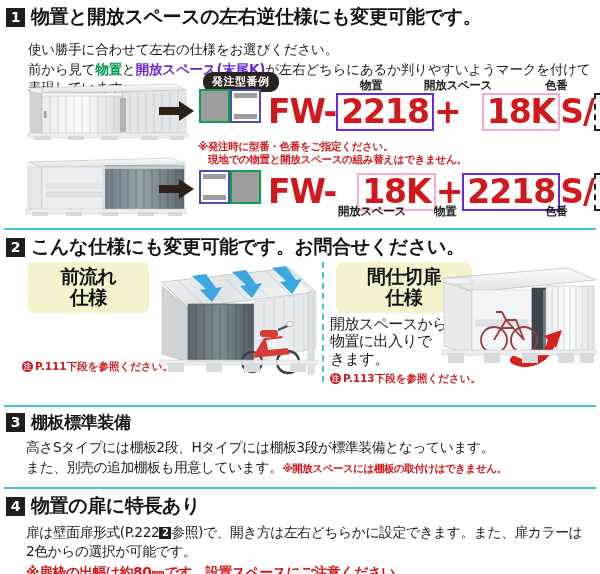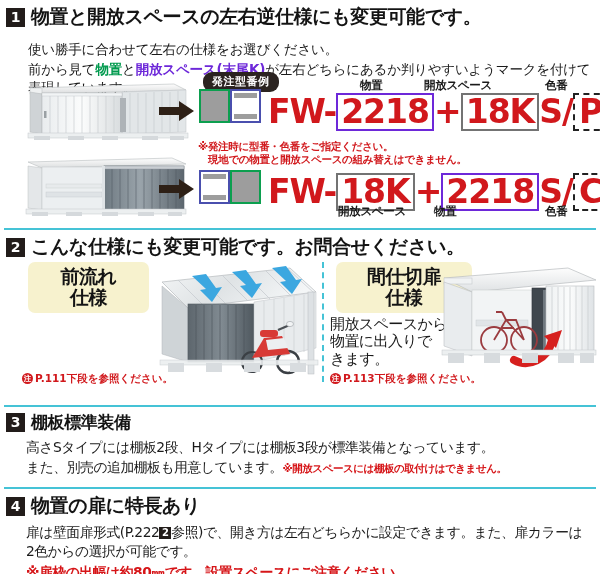--- a/index.html
+++ b/index.html
@@ -47,21 +47,21 @@
   .model{
     position:absolute;
     font-family:"DejaVu Sans","Liberation Sans",sans-serif;
     font-weight:bold;color:#d1181c;
     font-size:33px;line-height:34px;
     display:flex;align-items:center;letter-spacing:-1px;
     white-space:nowrap;
   }
   .mbox{padding:0px 3px;display:inline-block;}
   .mbox.green-b{border:2px solid #6d28d9;}
-  .mbox.blue-b{border:2px solid #737373;}
+  .mbox.blue-b{border:2px solid #f9a8d4;margin-left:21px;}
   .mbox.dash-b{border:2px dashed #222;padding:0 4px;}
   .cap{
     position:absolute;font-size:11.5px;color:#1a1a1a;font-weight:bold;
     letter-spacing:-0.3px;white-space:nowrap;
   }
   .s1-note{
     position:absolute;color:#d1181c;font-size:10.5px;font-weight:bold;
     line-height:1.35;letter-spacing:-0.3px;white-space:nowrap;
   }
 
@@ -279,21 +279,21 @@
       <div class="sec-title">こんな仕様にも変更可能です。お問合せください。</div>
     </div>
 
     <div class="vdash" style="left:322px;top:32px;"></div>
 
     <div class="ylabel" style="left:28px;top:32px;width:105px;">
       <div>前流れ</div>
       <div>仕様</div>
     </div>
 
-    <div class="pref" style="left:22px;top:142px;">
+    <div class="pref" style="left:22px;top:130px;">
       <span class="circ">注</span><span>P.111下段を参照ください。</span>
     </div>
 
     <svg class="illus" style="left:140px;top:32px;" width="180" height="126" viewBox="0 0 180 126">
       <defs>
         <linearGradient id="roofL" x1="0" y1="0" x2="1" y2="0.3">
           <stop offset="0" stop-color="#f3f5f6"></stop>
             <stop offset="0.5" stop-color="#dfe3e5"></stop>
             <stop offset="1" stop-color="#f4f6f7"></stop>
         </linearGradient>

